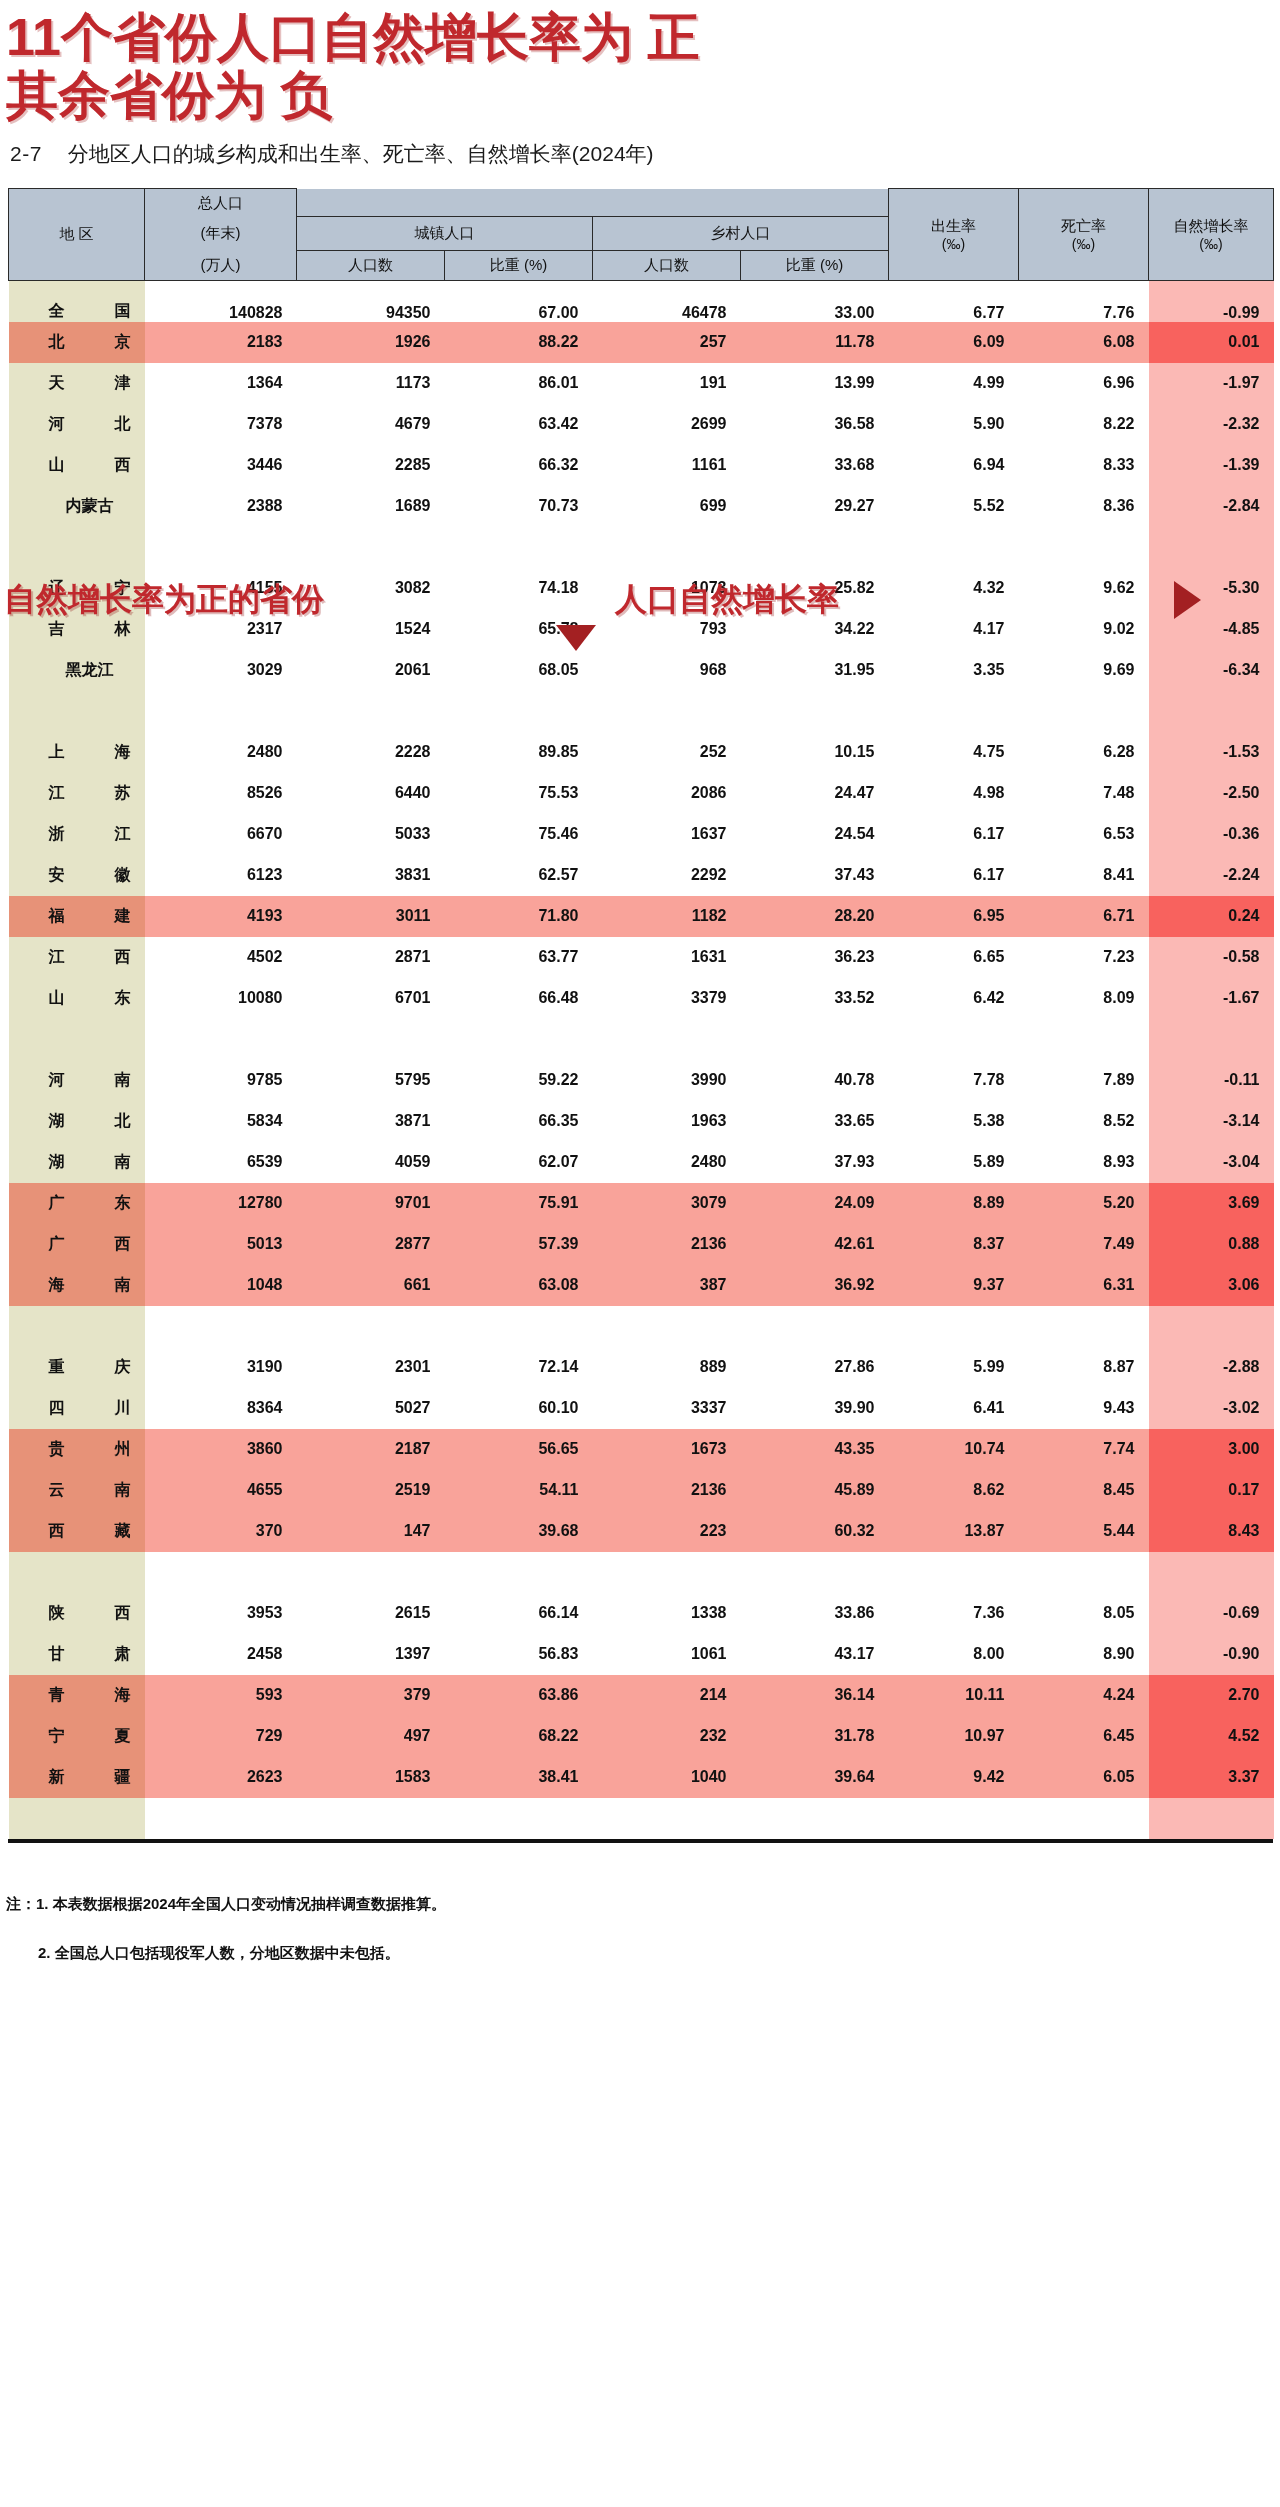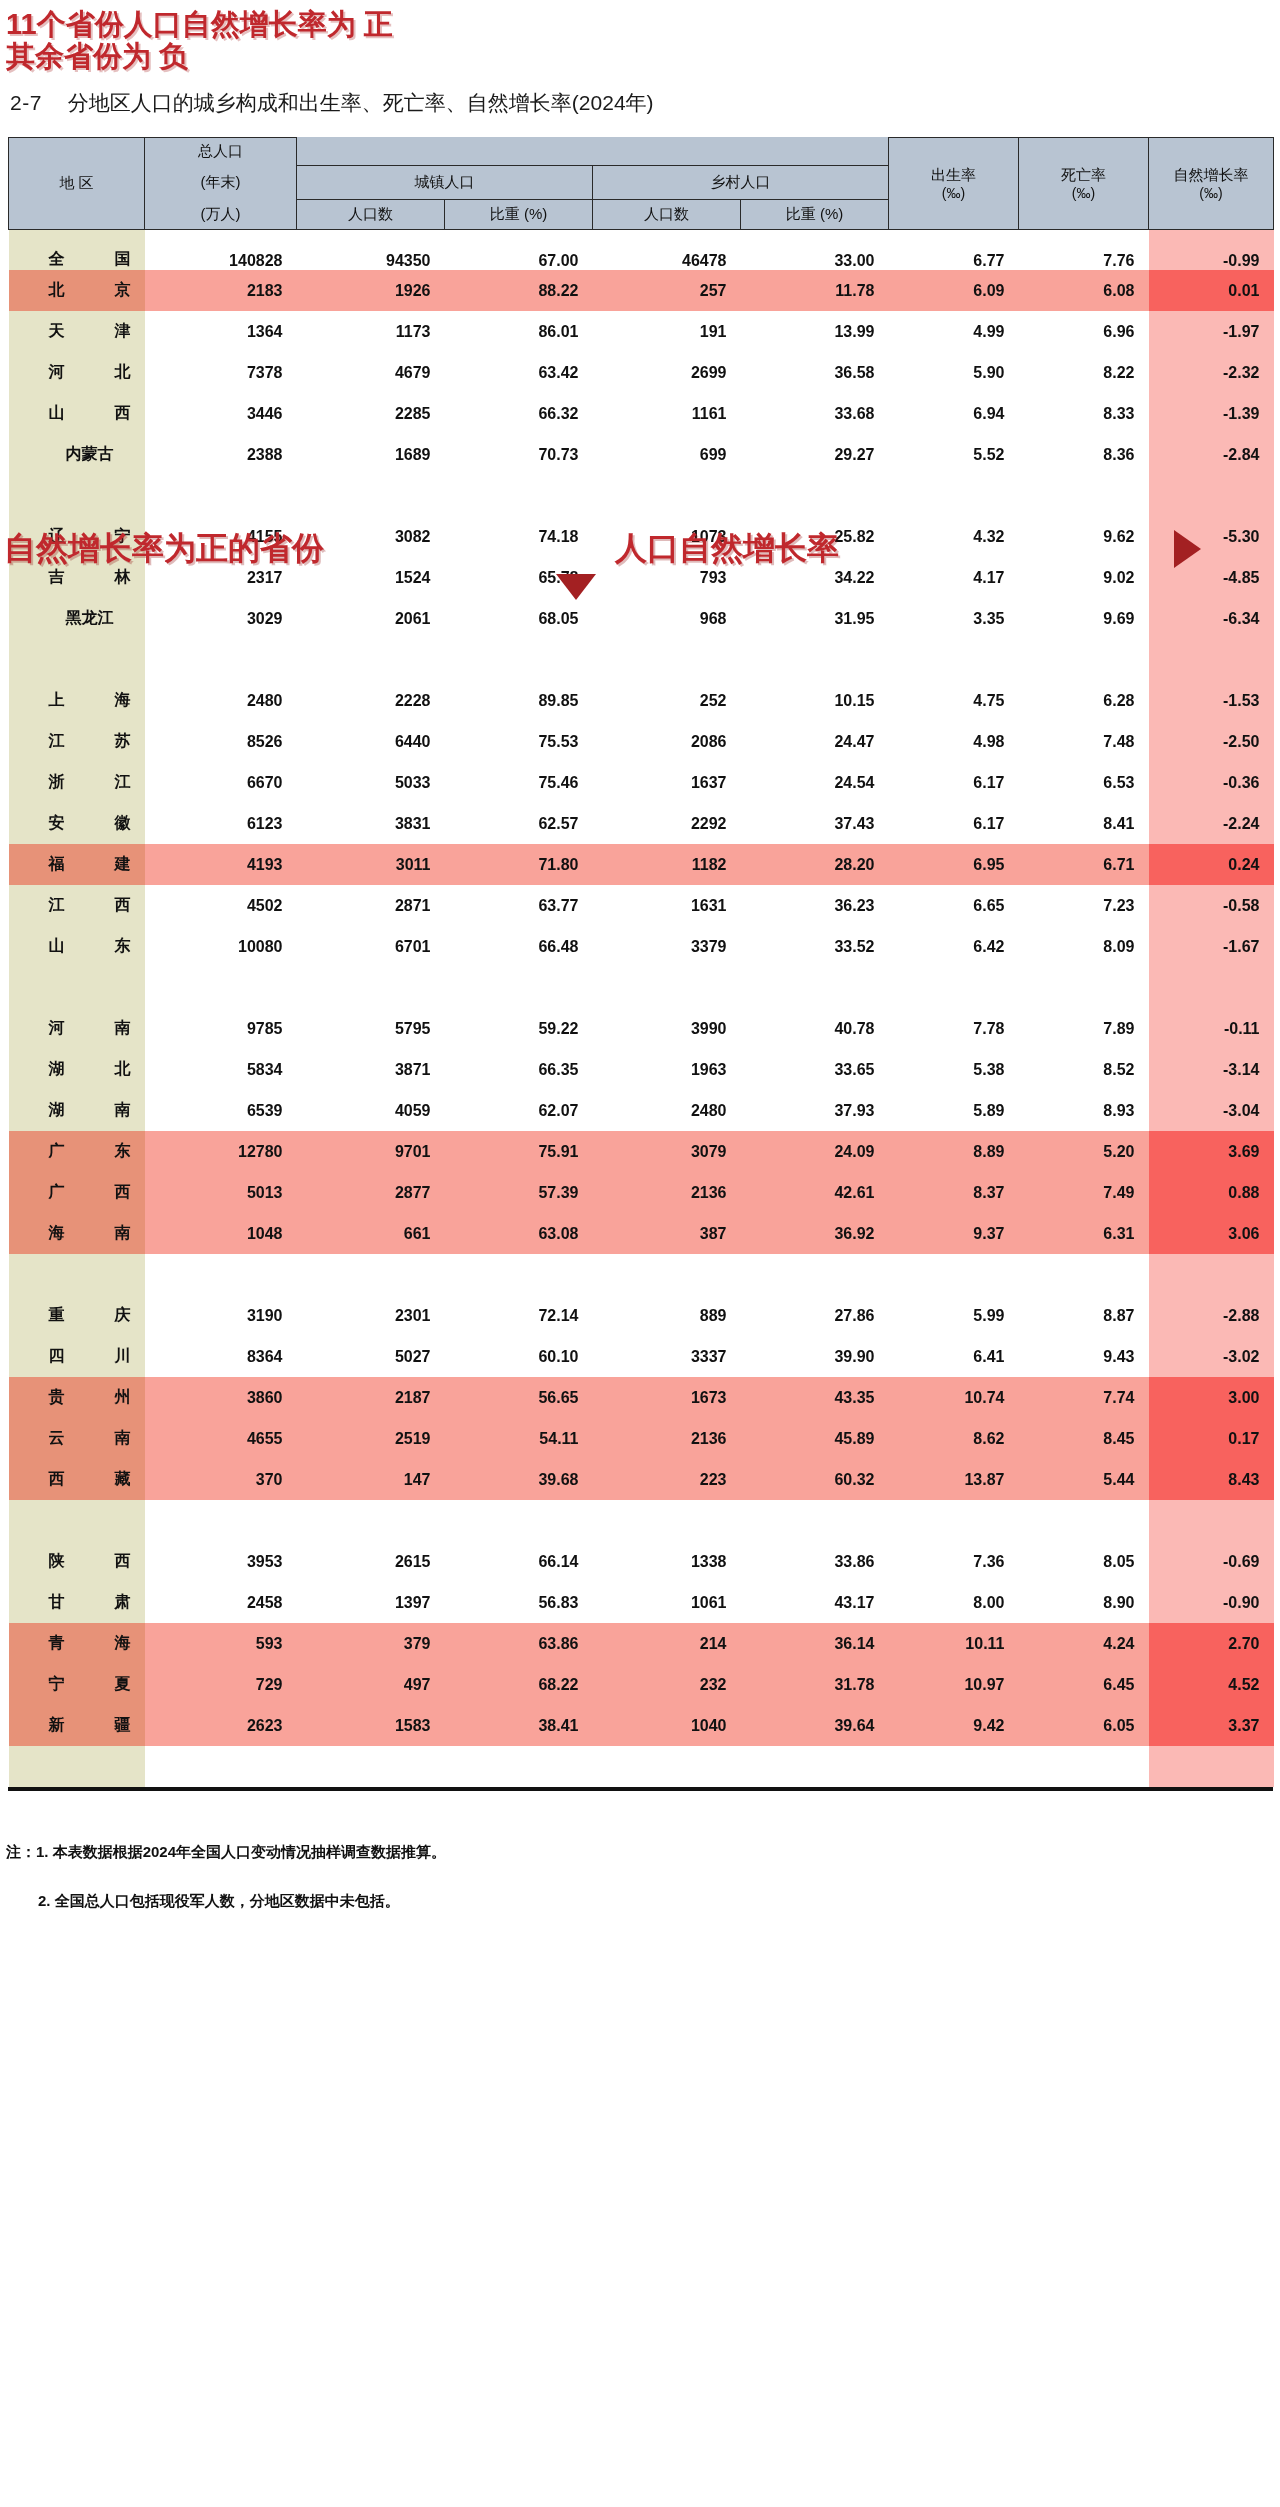--- a/index.html
+++ b/index.html
@@ -10,21 +10,21 @@
     font-family: "Liberation Sans", "DejaVu Sans", sans-serif;
     position: relative;
     overflow: hidden;
   }
 
   
   .headline {
     padding: 8px 0 0 6px;
   }
   .headline-line {
-    font-size: 29px;
+    font-size: 52px;
     font-weight: bold;
     color: #c0282d;
     letter-spacing: 0px;
     line-height: 1.12;
     text-shadow: 2px 2px 0 rgba(160,30,30,0.28);
     white-space: nowrap;
   }
 
   .subtitle {
     margin: 16px 0 8px 10px;

